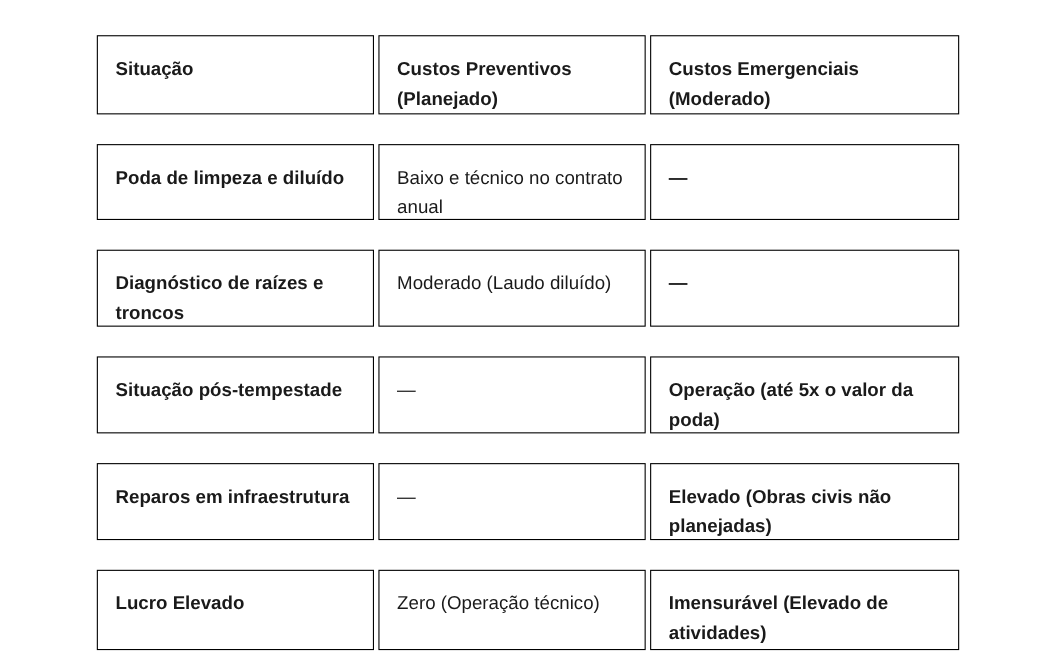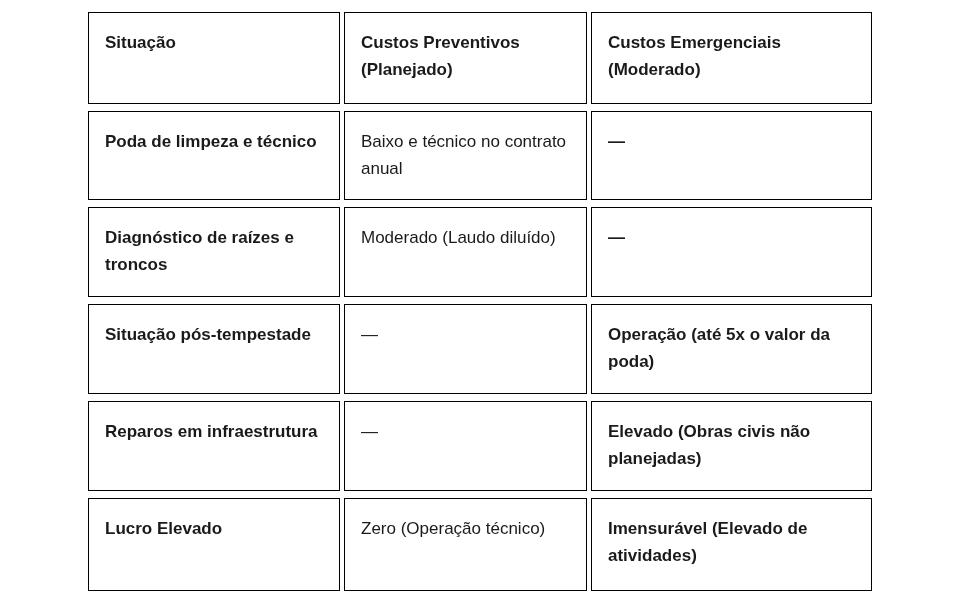--- a/index.html
+++ b/index.html
@@ -27,35 +27,36 @@
   }
   .cell {
     box-sizing: border-box;
     border: 1.5px solid #000000;
     background: #ffffff;
     padding: 16px 16px 8px 16px;
     font-size: 17px;
     line-height: 27px;
     overflow: hidden;
     word-wrap: break-word;
+    margin-top: 20px;
   }
   .cell.bold {
     font-weight: 700;
   }
 </style>
 </head>
 <body>
 
 <div class="cost-table">
 
   <div class="cell bold">Situação</div>
   <div class="cell bold">Custos Preventivos (Planejado)</div>
   <div class="cell bold">Custos Emergenciais (Moderado)</div>
 
-  <div class="cell bold">Poda de limpeza e técnico</div>
+  <div class="cell bold">Poda de limpeza e diluído</div>
   <div class="cell">Baixo e técnico no contrato anual</div>
   <div class="cell bold">—</div>
 
   <div class="cell bold">Diagnóstico de raízes e troncos</div>
   <div class="cell">Moderado (Laudo diluído)</div>
   <div class="cell bold">—</div>
 
   <div class="cell bold">Situação pós-tempestade</div>
   <div class="cell">—</div>
   <div class="cell bold">Operação (até 5x o valor da poda)</div>

